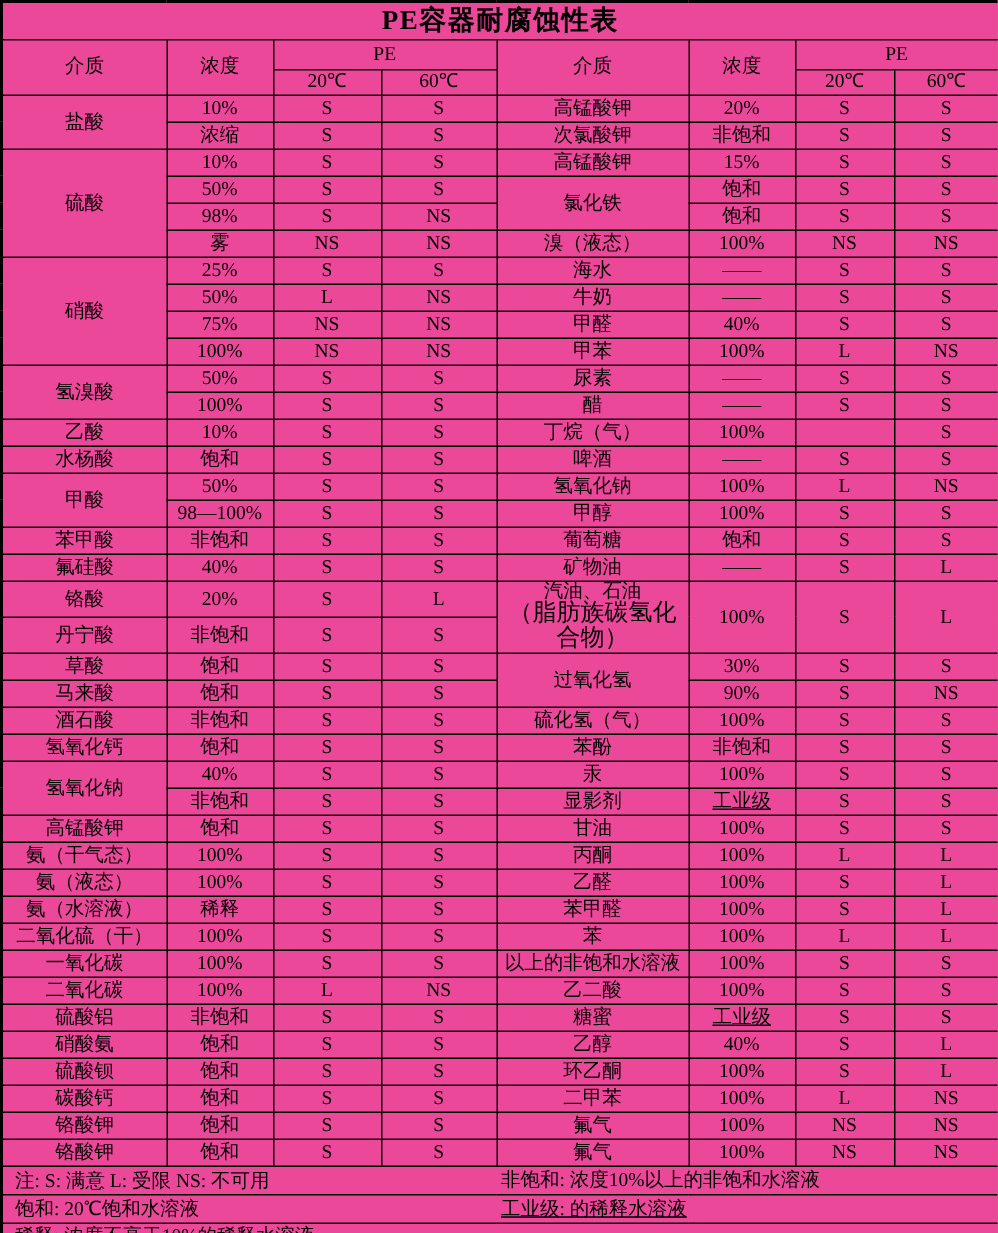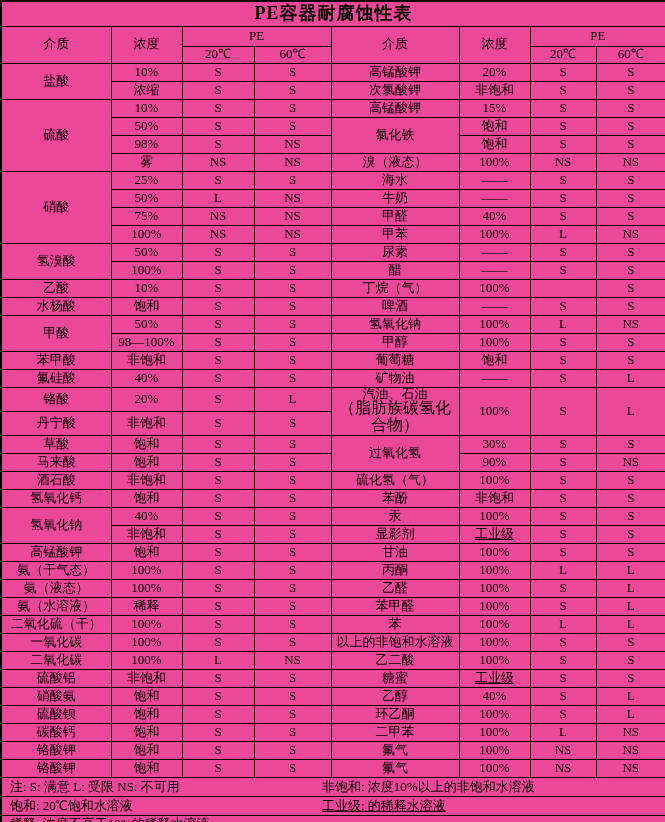--- a/index.html
+++ b/index.html
@@ -11,21 +11,21 @@
            font-size:13px; font-weight:normal; line-height:1.1; height:18px;
            padding:0; overflow:hidden; }
   .title-cell { font-size:18px; font-weight:bold; height:25px; letter-spacing:1px; }
   .hdr1 { height:20px; }
   .hdr2 { height:17px; }
   tbody td { height:18px; }
   .u { text-decoration:underline; }
   .small div { line-height:1.05;font-family:Liberation Mono, monospace; }
   .small div:nth-child(2) { font-size:16px; }
   .foot { text-align:left; position:relative; padding-left:8px; height:19px; }
-  .fr { position:absolute; left:320px; top:50%; transform:translateY(-50%); white-space:nowrap; }
+  .fr { position:absolute; left:332px; top:50%; transform:translateY(-50%); white-space:nowrap; }
 </style>
 </head>
 <body>
 
 <div class="page">
   <table>
     <colgroup>
       <col style="width:110px">
         <col style="width:71px">
         <col style="width:72px">

